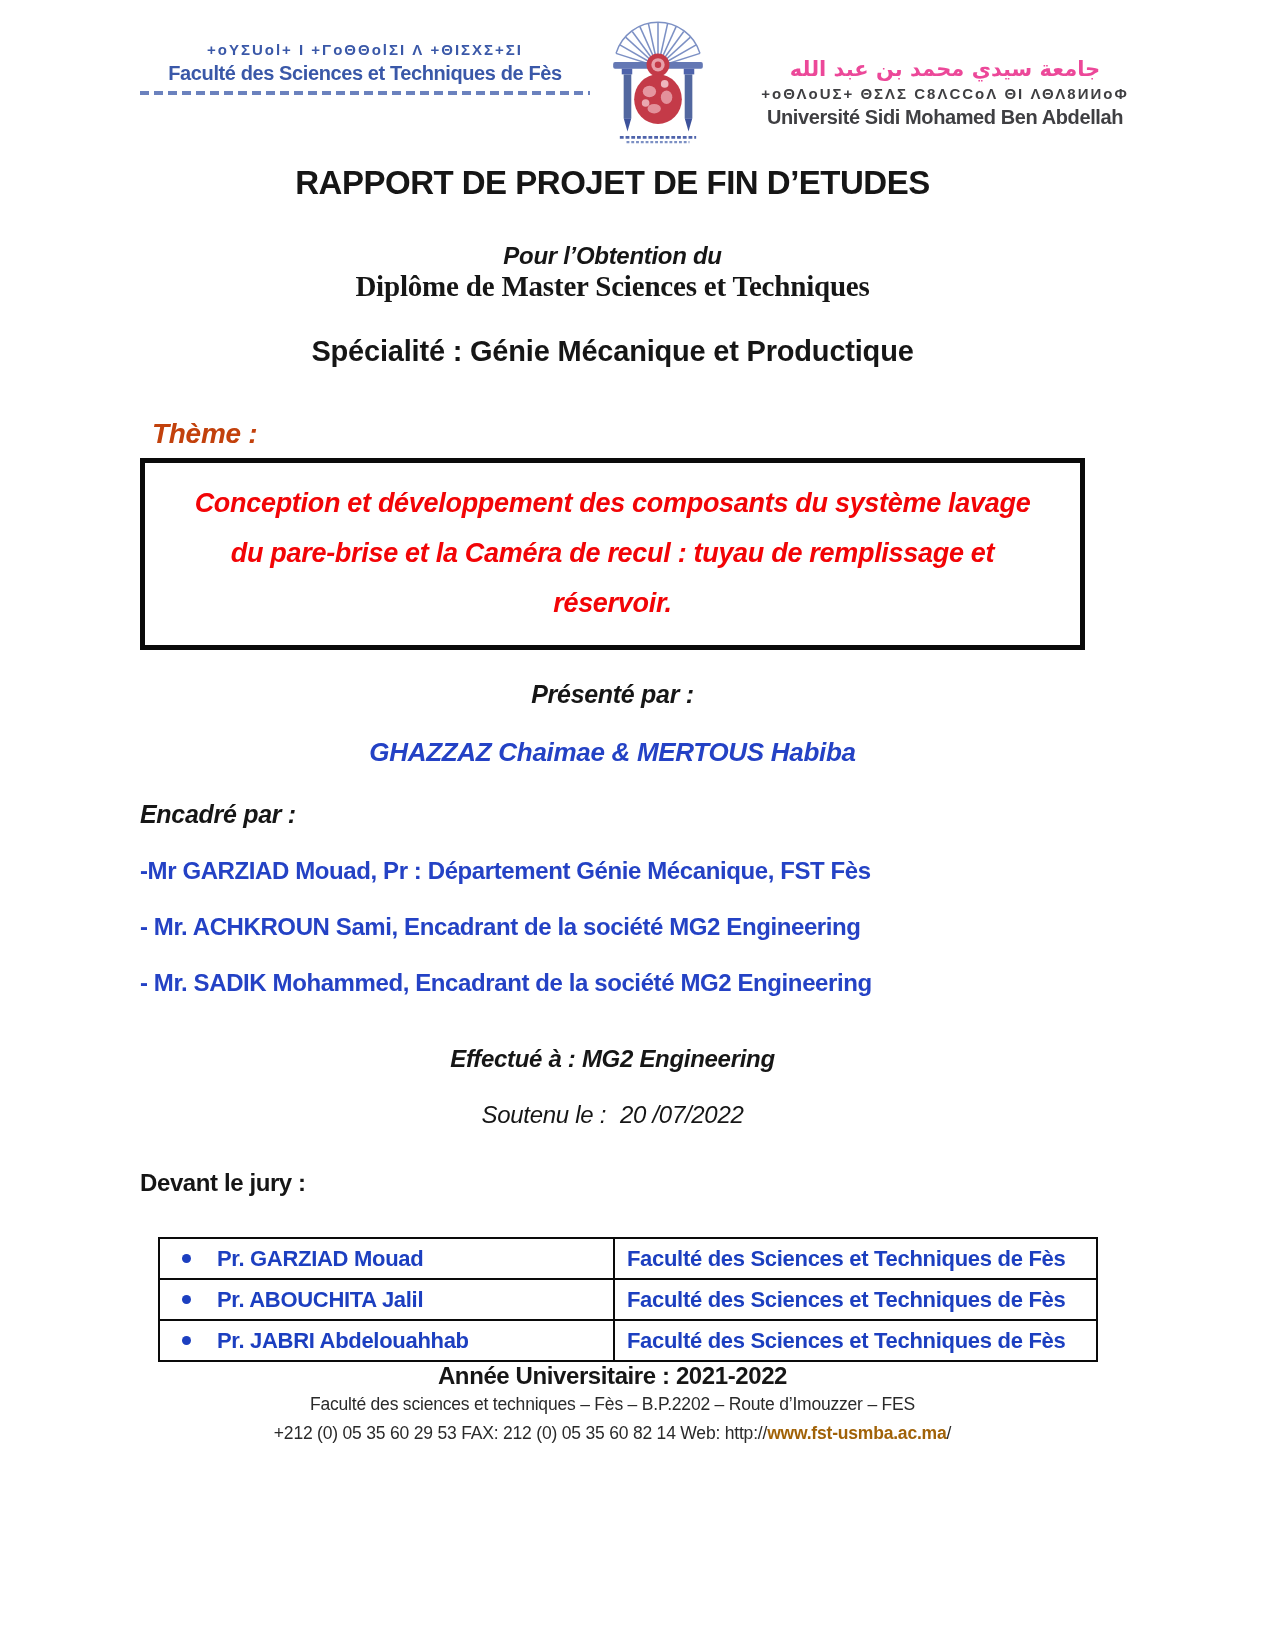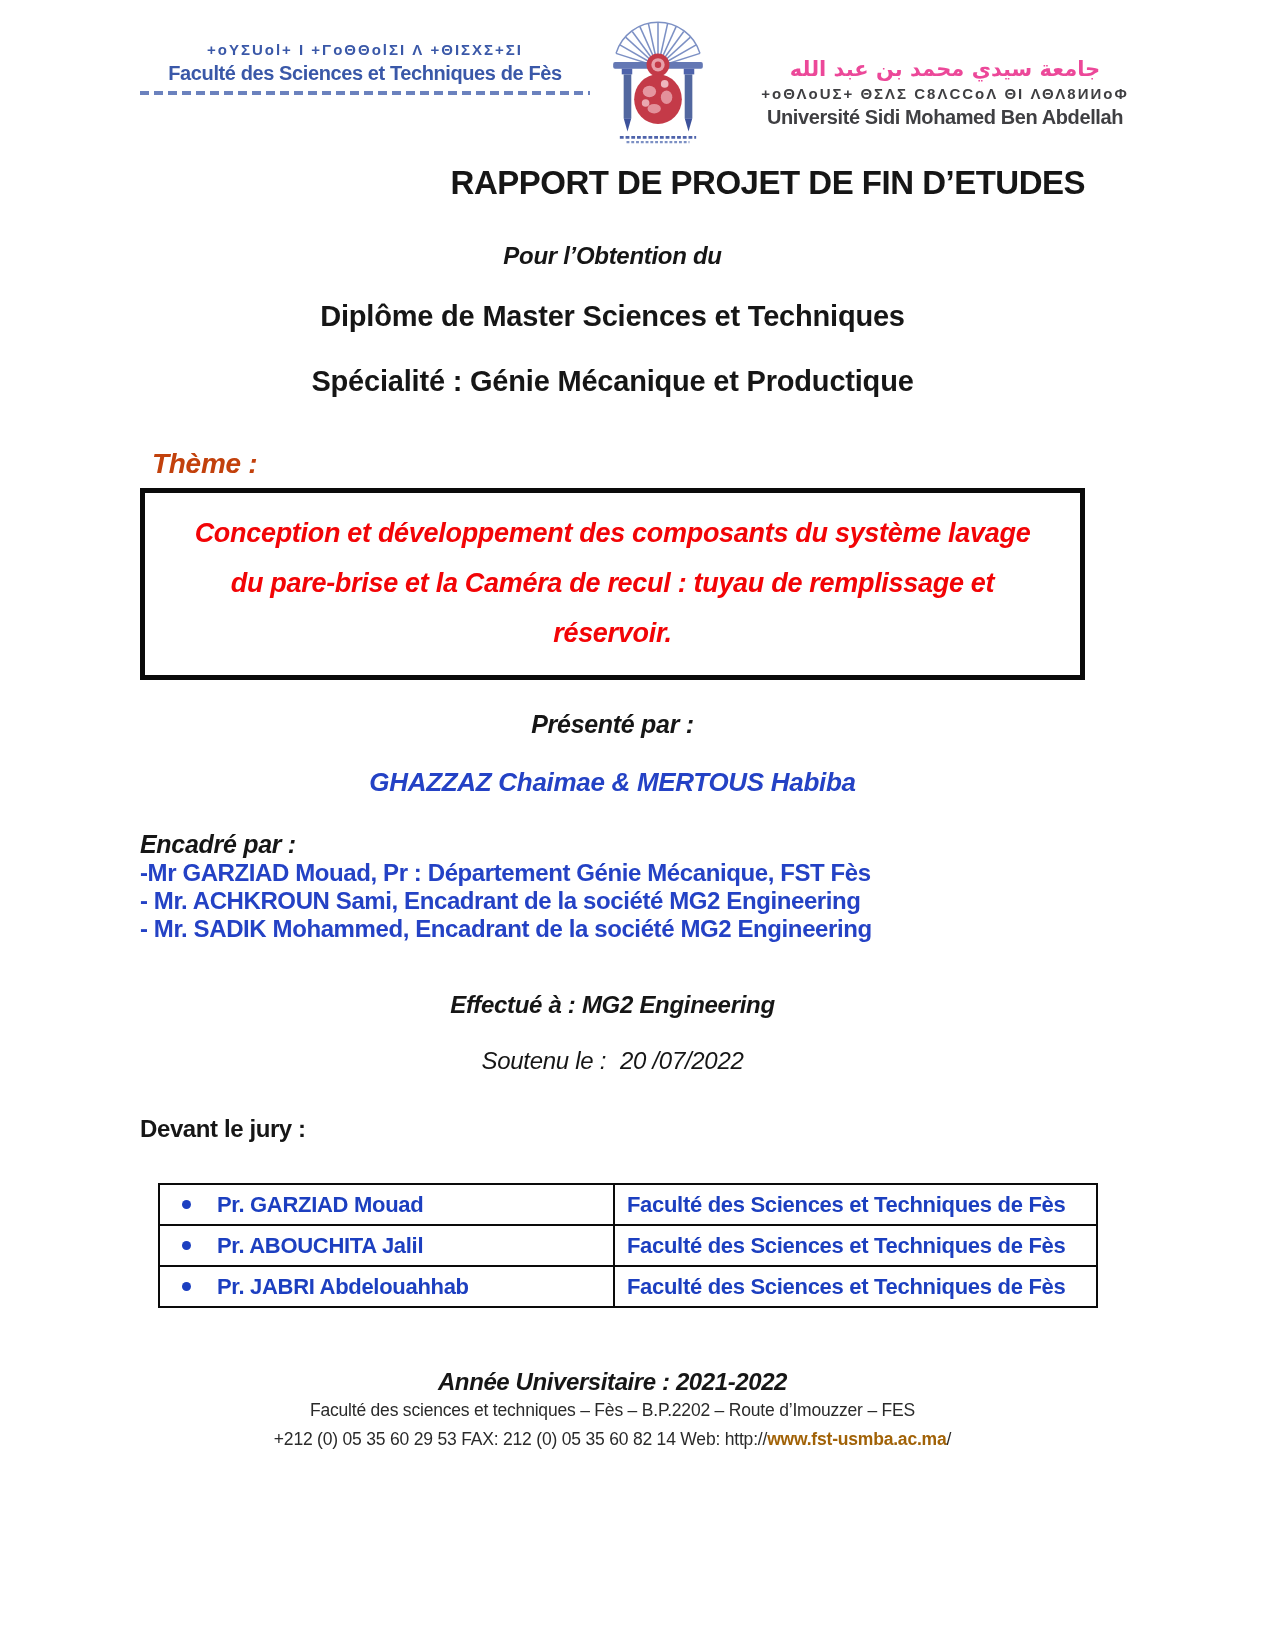--- a/index.html
+++ b/index.html
@@ -33,41 +33,41 @@
   .inst-left .dashes {
     margin-top:5px; height:4px;
     background:repeating-linear-gradient(90deg,#3a58a8 0 9px, transparent 9px 14px);
     opacity:.75;
   }
   .emblem-wrap { width:132px; text-align:center; }
   
   .content { margin-left:140px; width:945px; }
   .t-center { text-align:center; }
   .main-title {
-    margin-top:16px; font-size:33px; font-weight:bold; letter-spacing:-0.5px;text-align:right;
+    margin-top:16px; font-size:33px; font-weight:bold; letter-spacing:-0.5px;
   }
   .obtention { margin-top:40px; font-size:24px; font-weight:bold; font-style:italic; letter-spacing:-0.3px; }
-  .diplome   { margin-top:30px; font-size:29px; font-weight:bold; letter-spacing:-0.2px; }
+  .diplome   { font-size:29px; font-weight:bold; letter-spacing:-0.2px;font-family:Liberation Serif, serif; }
   .specialite{ margin-top:32px; font-size:29px; font-weight:bold; letter-spacing:-0.2px; }
   .theme-label {
     margin-top:50px; font-size:28px; font-weight:bold; font-style:italic;
     color:#c2410c; padding-left:12px; letter-spacing:-0.3px;
   }
   .theme-box {
     margin-top:8px; border:5px solid #0a0a0a; height:192px;
     display:flex; align-items:center; justify-content:center;
   }
   .theme-text {
     color:#f20406; font-size:27px; font-weight:bold; font-style:italic;
     text-align:center; width:90%; line-height:1.85; letter-spacing:-0.3px;
   }
   .presente { margin-top:30px; font-size:25px; font-weight:bold; font-style:italic; letter-spacing:-0.3px; }
   .authors  { margin-top:28px; font-size:26px; font-weight:bold; font-style:italic; color:#2442c5; letter-spacing:-0.3px; }
   .encadre  { margin-top:32px; font-size:25px; font-weight:bold; font-style:italic; letter-spacing:-0.3px; }
-  .supline  { font-size:24px; font-weight:bold; color:#2442c5; letter-spacing:-0.4px; }
+  .supline  { margin-top:28px; font-size:24px; font-weight:bold; color:#2442c5; letter-spacing:-0.4px; }
   .effectue { margin-top:48px; font-size:24px; font-weight:bold; font-style:italic; letter-spacing:-0.3px; }
   .soutenu  { margin-top:28px; font-size:24px; font-weight:normal; font-style:italic; letter-spacing:-0.3px; }
   .soutenu .date { margin-left:14px; }
   .jury-label { margin-top:40px; font-size:24px; font-weight:bold; letter-spacing:-0.4px; }
   
   .jury-table {
     margin-top:40px; margin-left:18px;
     width:940px; border-collapse:collapse;
   }
   .jury-table td {
@@ -75,21 +75,21 @@
     font-size:22px; font-weight:bold; color:#1c3fc0; letter-spacing:-0.3px;
     vertical-align:middle;
   }
   .jury-name-cell { width:48.5%; padding-left:22px; }
   .jury-aff-cell  { width:51.5%; padding-left:12px; }
   .bullet {
     display:inline-block; width:9px; height:9px; border-radius:50%;
     background:#1c3fc0; margin-right:26px; vertical-align:middle; margin-top:-3px;
   }
   
-  .annee { margin-top:60px; font-size:24px; font-weight:bold; letter-spacing:-0.4px;font-style:italic; }
+  .annee { font-size:24px; font-weight:bold; letter-spacing:-0.4px; }
   .footer { font-size:17.5px; color:#2a2a2a; line-height:1.65; letter-spacing:-0.2px; }
   .footer .weblink { color:#a16207; font-weight:bold; text-decoration:none; }
 </style>
 </head>
 <body>
 
 <div class="page">
 
   <div class="letterhead">
     <div class="inst-block inst-left">

